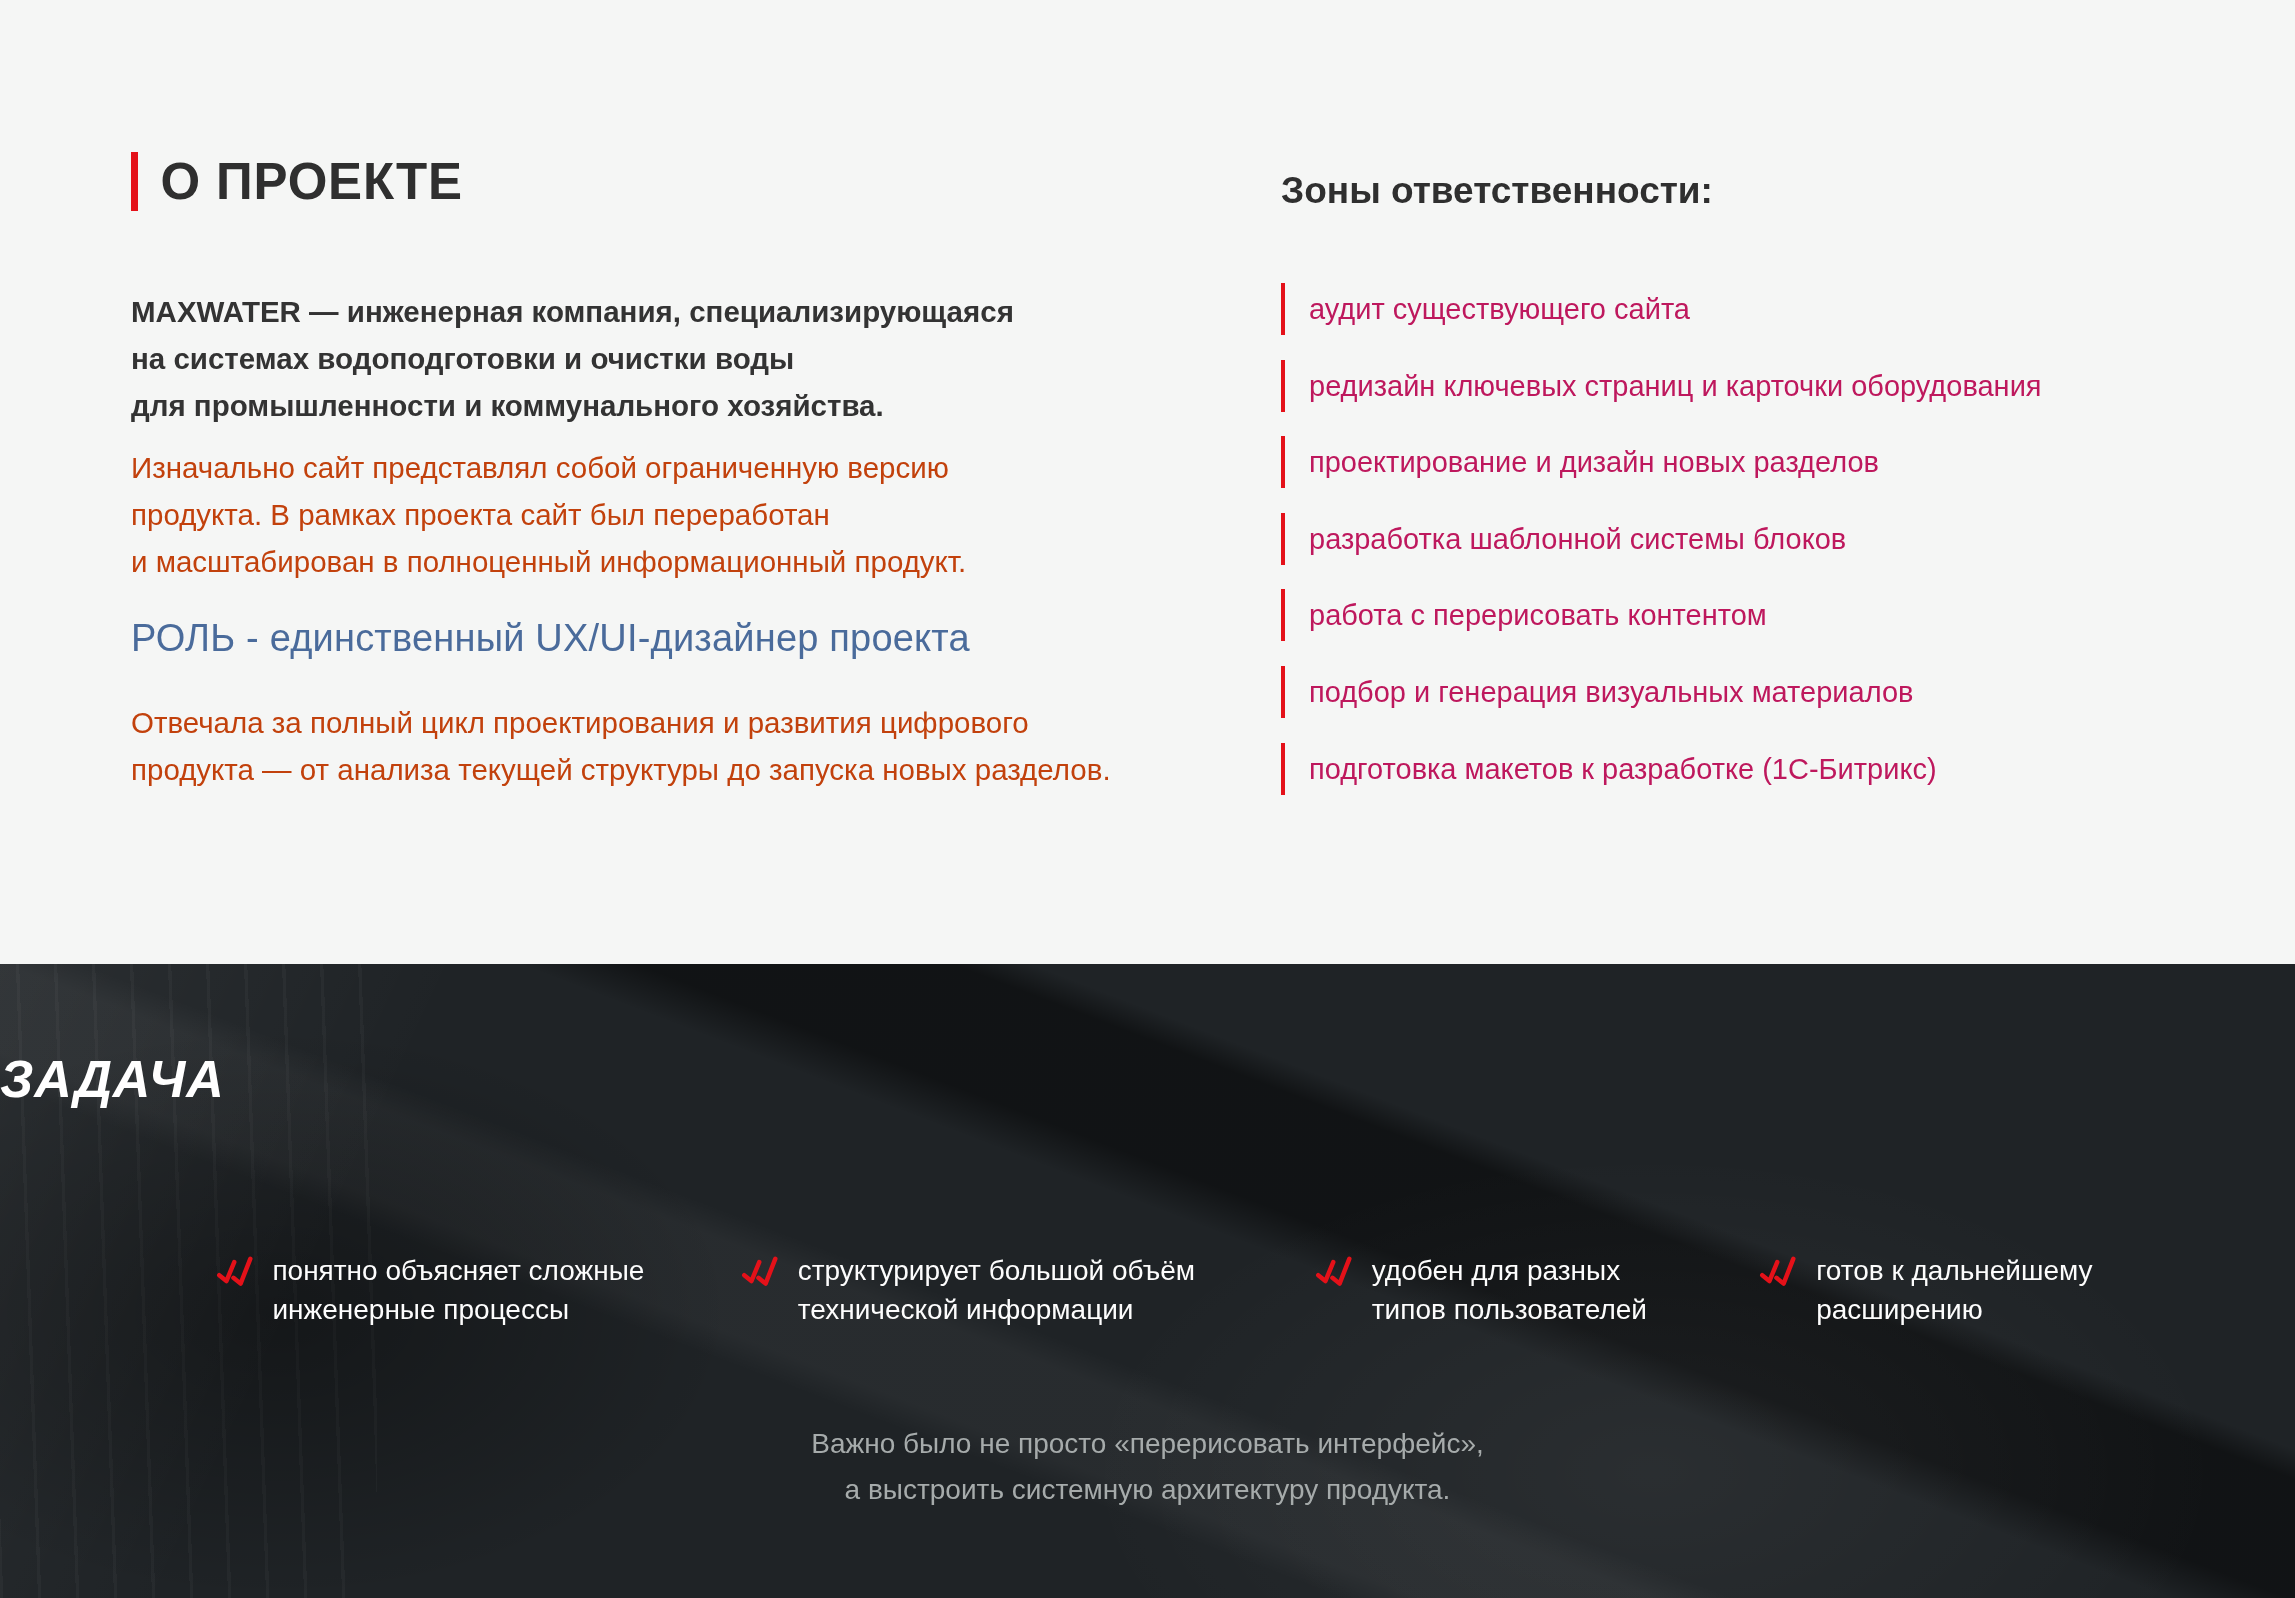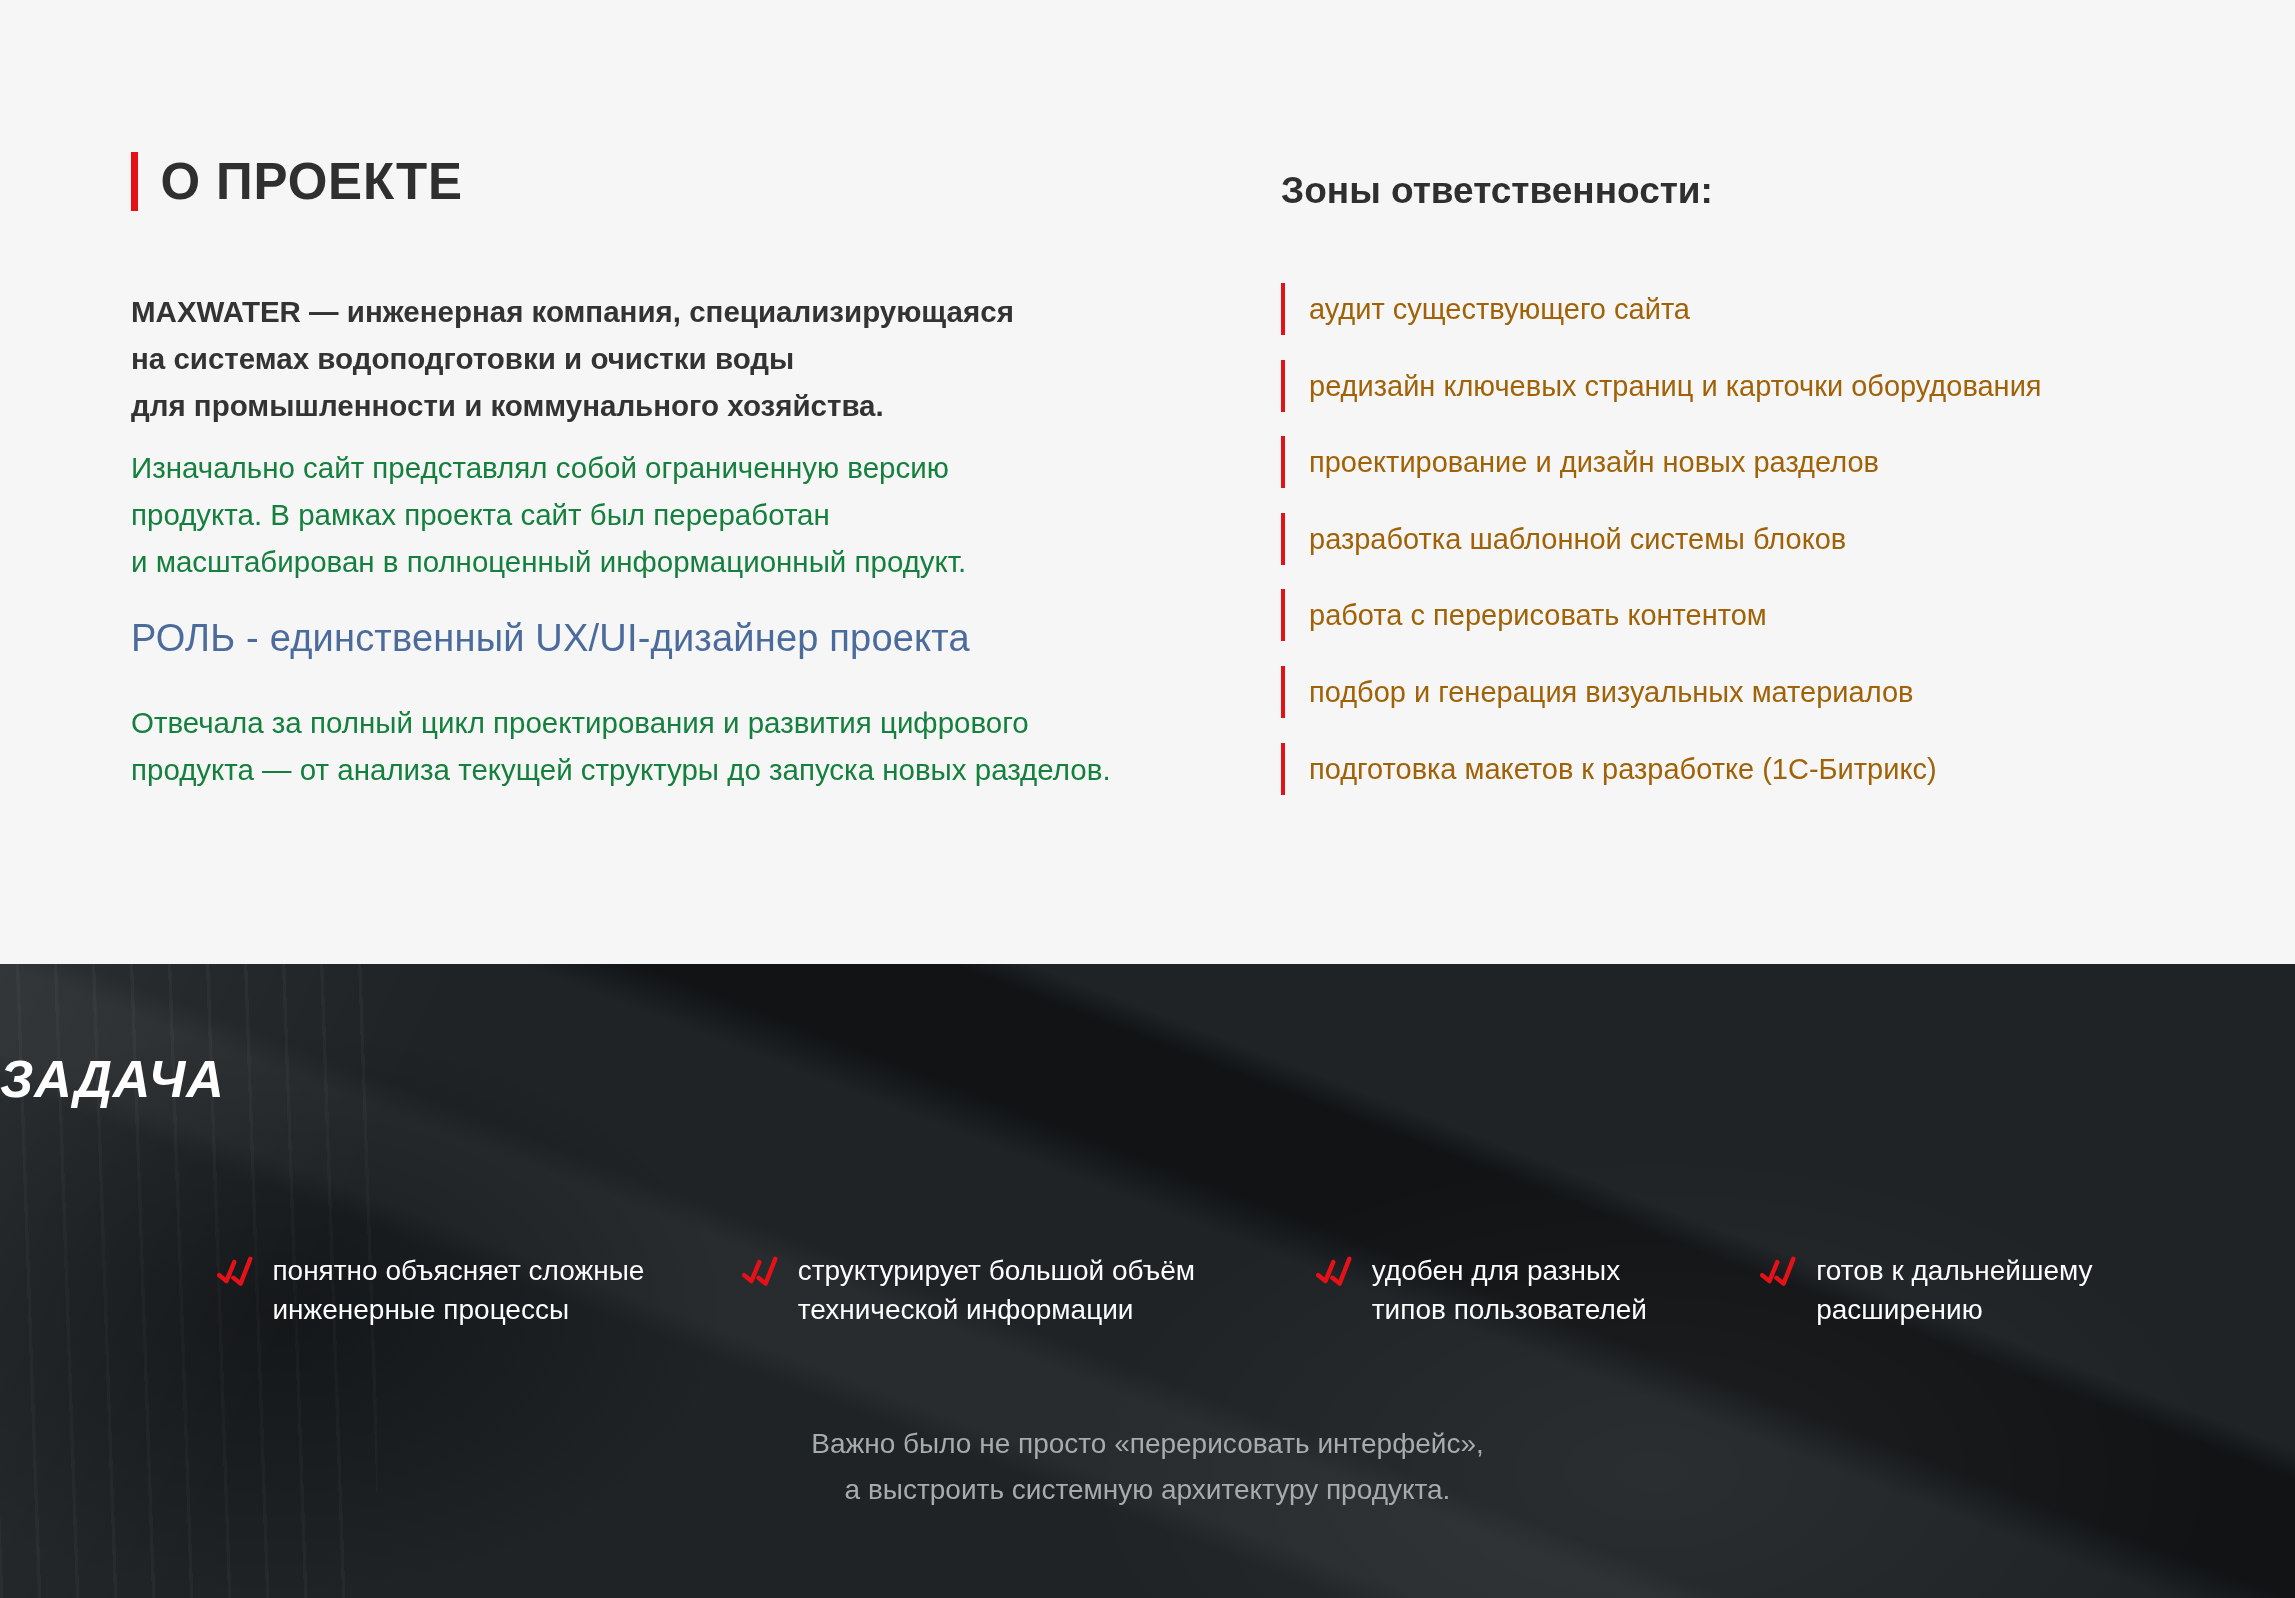--- a/index.html
+++ b/index.html
@@ -33,38 +33,38 @@
     width: 6.6px; height: 59px; flex: none;
     background: #e41119; margin-right: 23px;
   }
 
   .lead {
     margin: 77px 0 0; font-size: 29.5px; line-height: 47px;
     font-weight: 700; color: #333; white-space: pre-line;
   }
   .bodytext {
     margin: 14.8px 0 0; font-size: 29.5px; line-height: 47px;
-    font-weight: 400; color: #15803d; white-space: pre-line;
+    font-weight: 400; color: #c2410c; white-space: pre-line;
   }
   .role-heading {
     margin: 32px 0 0; font-size: 38px; font-weight: 400;
     color: #4a6b9b; letter-spacing: 0.2px;
   }
   .role-desc { margin-top: 39px; }
 
   .zones-col { position: absolute; left: 1273px; top: 170px; width: 1000px; }
   .zones-title { margin: 0; font-size: 37px; font-weight: 700; color: #2f2f2f; }
   .zones-list { list-style: none; margin: 71px 0 0; padding: 0; }
   .zones-list li {
     display: flex; align-items: center;
     border-left: 4.1px solid #e41119;
     padding: 9px 0 9px 24px;
     margin-bottom: 24.6px;
     min-height: 52px;
-    font-size: 29px; color: #a16207; line-height: 34px;
+    font-size: 29px; color: #be185d; line-height: 34px;
   }
 
   
   .dark-section {
     position: absolute; top: 964px; left: 0;
     width: 2295px; height: 635px;
     color: #fff;
     background-color: #1f2326;
     background-image:
       linear-gradient(115deg, rgba(255,255,255,0.05) 0%, rgba(255,255,255,0) 18%),

